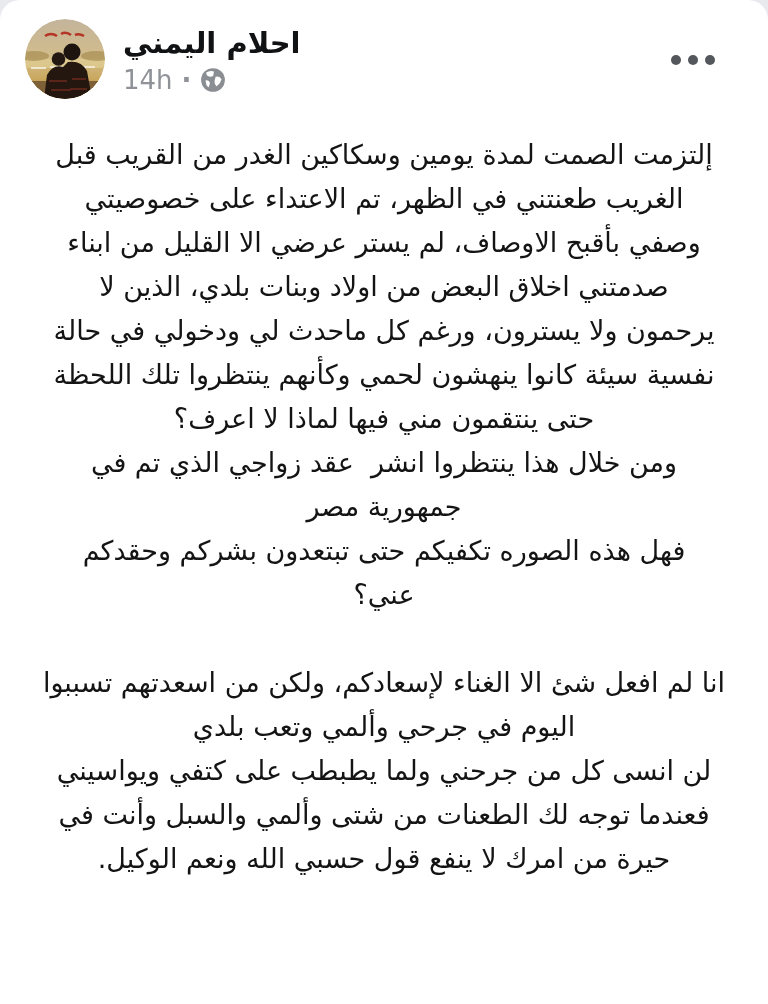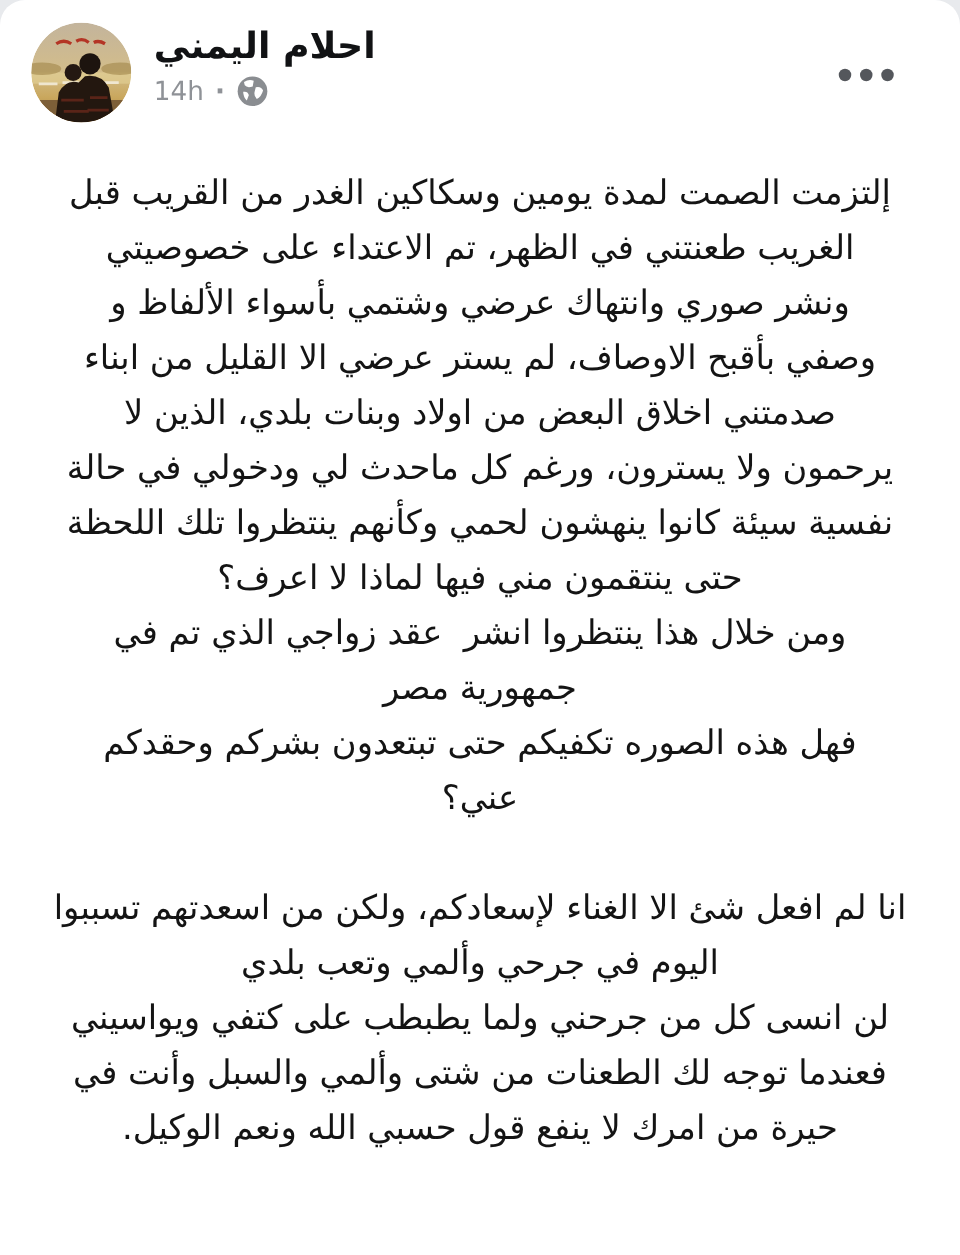--- a/index.html
+++ b/index.html
@@ -20,38 +20,38 @@
     position:relative;width:768px;height:1004px;
     background:var(--page-bg);overflow:hidden;
   }
   .card{
     position:absolute;inset:0;
     background:var(--card-bg);
     border-radius:20px 20px 0 0;
   }
   .post-header{
     position:absolute;top:18px;left:25px;right:25px;height:82px;
-    display:flex;align-items:flex-start;
+    display:flex;align-items:center;
   }
   .avatar{
     width:80px;height:80px;border-radius:50%;overflow:hidden;
     flex:0 0 80px;cursor:pointer;
   }
   .avatar svg{display:block;width:80px;height:80px;}
   .header-info{
     margin-left:18px;display:flex;flex-direction:column;
   }
   .profile-name{
     font-size:29px;line-height:36px;font-weight:bold;
     color:var(--name-color);direction:rtl;text-align:left;
     cursor:pointer;
   }
   .meta-row{
     margin-top:5px;display:flex;align-items:center;gap:9px;
-    color:var(--meta-color);font-size:21px;line-height:28px;
+    color:var(--meta-color);font-size:26px;line-height:28px;
   }
   .meta-sep{font-weight:bold;}
   .globe{width:26px;height:26px;display:block;}
   .menu-dots{
     position:absolute;top:33px;right:24px;
     display:flex;gap:7px;cursor:pointer;padding:4px;
   }
   .menu-dots .dot{
     width:10px;height:10px;border-radius:50%;
     background:var(--menu-dot-color);
@@ -121,21 +121,20 @@
         <span class="dot"></span>
         <span class="dot"></span>
         <span class="dot"></span>
       </div>
 
     </div>
 
     <div class="post-text">
         <div class="post-line">إلتزمت الصمت لمدة يومين وسكاكين الغدر من القريب قبل</div>
         <div class="post-line">الغريب طعنتني في الظهر، تم الاعتداء على خصوصيتي</div>
-        <div class="post-line">ونشر صوري وانتهاك عرضي وشتمي بأسواء الألفاظ و</div>
         <div class="post-line">وصفي بأقبح الاوصاف، لم يستر عرضي الا القليل من ابناء</div>
         <div class="post-line">صدمتني اخلاق البعض من اولاد وبنات بلدي، الذين لا</div>
         <div class="post-line">يرحمون ولا يسترون، ورغم كل ماحدث لي ودخولي في حالة</div>
         <div class="post-line">نفسية سيئة كانوا ينهشون لحمي وكأنهم ينتظروا تلك اللحظة</div>
         <div class="post-line">حتى ينتقمون مني فيها لماذا لا اعرف؟</div>
         <div class="post-line">ومن خلال هذا ينتظروا انشر  عقد زواجي الذي تم في</div>
         <div class="post-line">جمهورية مصر</div>
         <div class="post-line">فهل هذه الصوره تكفيكم حتى تبتعدون بشركم وحقدكم</div>
         <div class="post-line">عني؟</div>
         <div class="post-line"></div>

